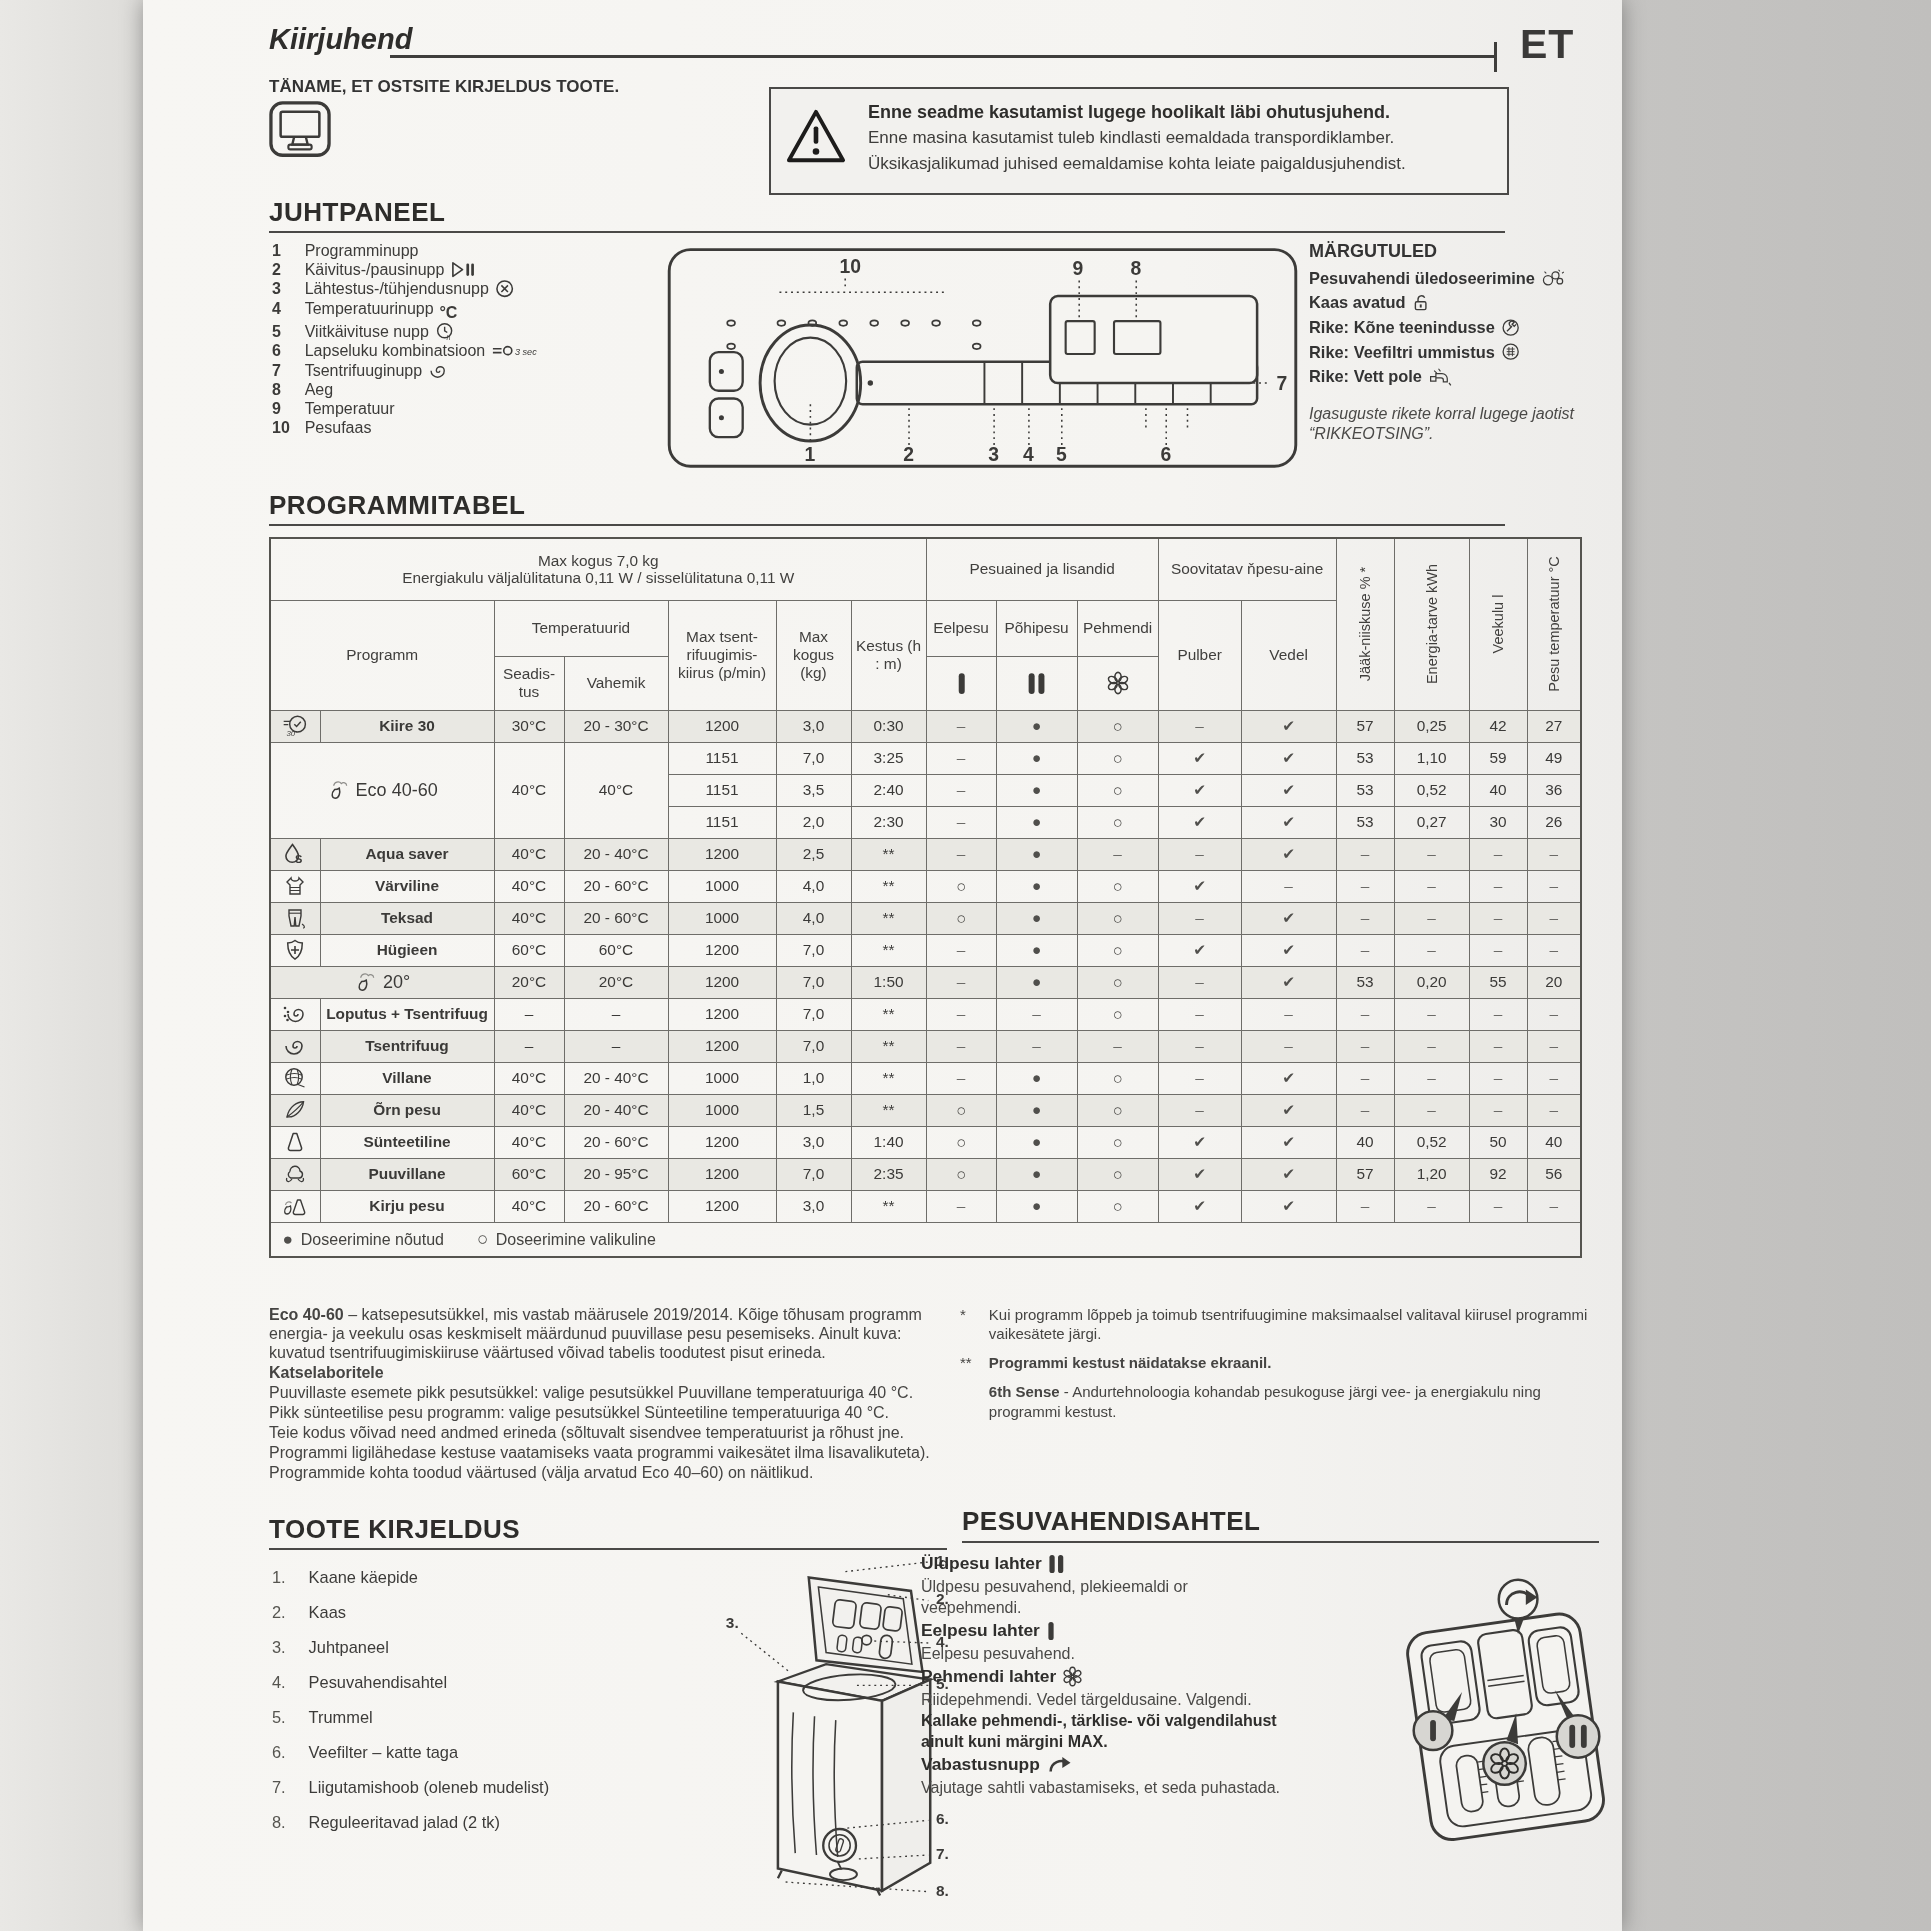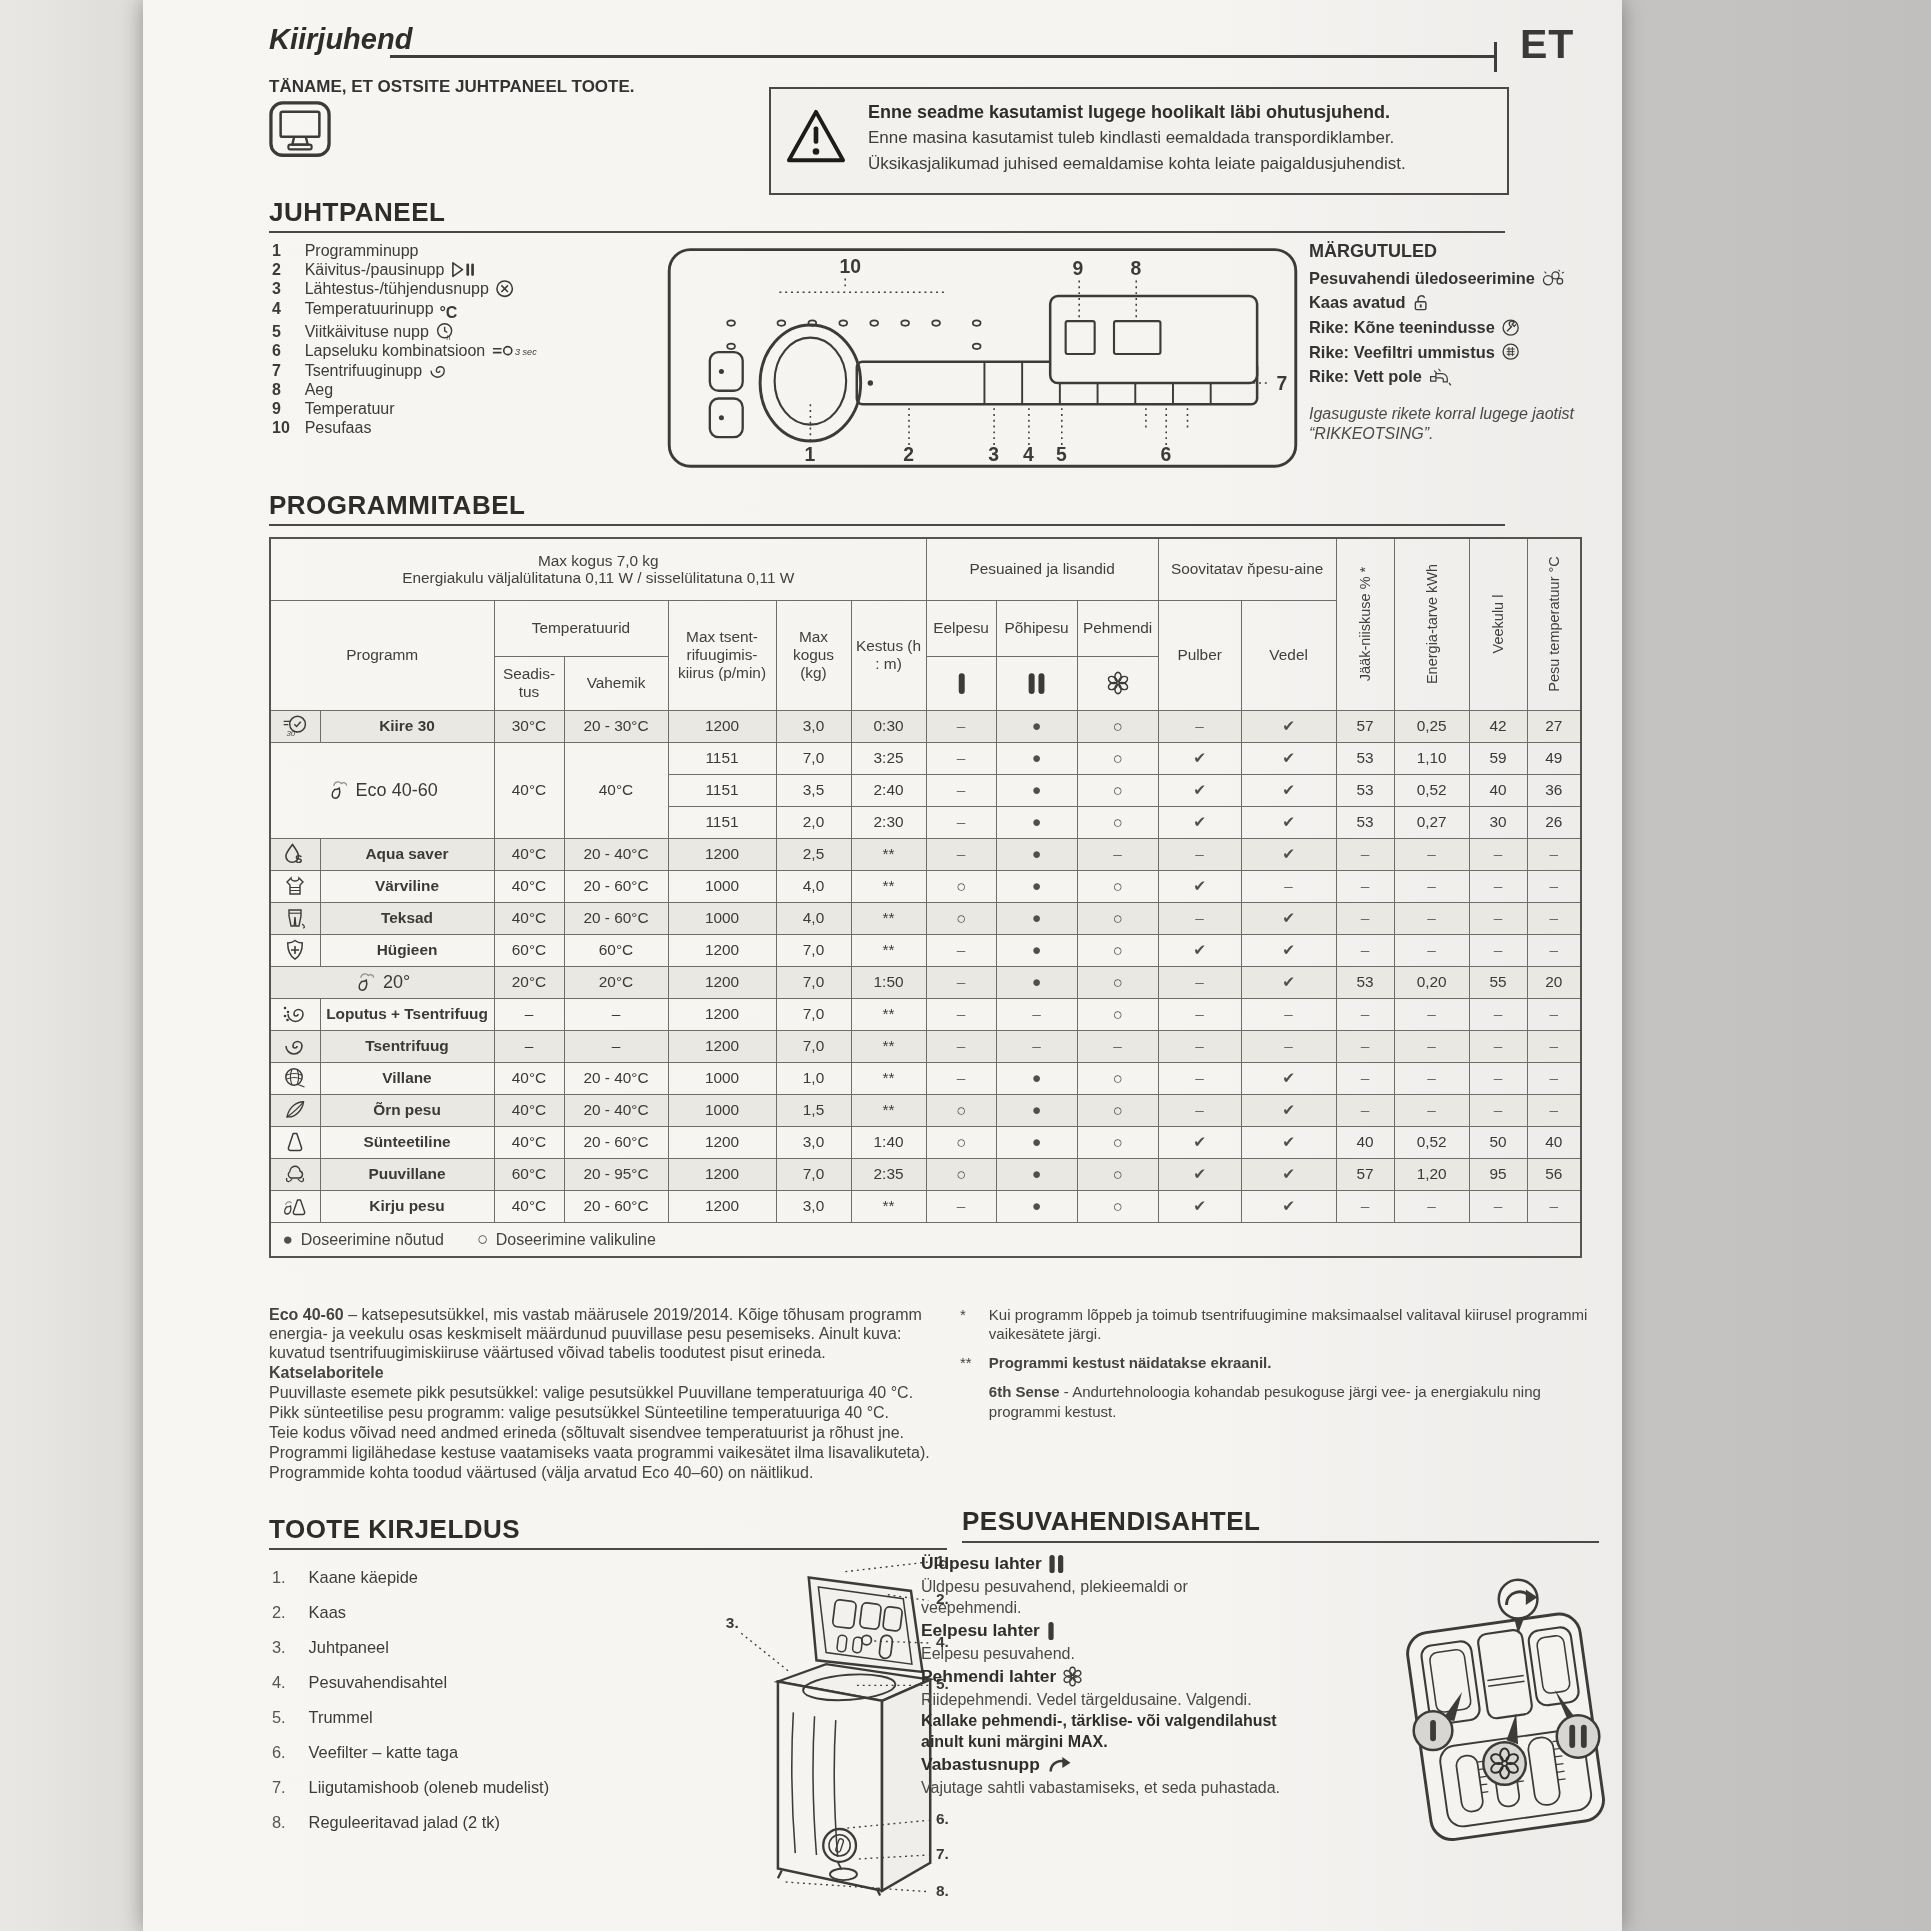--- a/index.html
+++ b/index.html
@@ -84,21 +84,21 @@
 </head>
 <body>
 
 <div id="paper">
 
   <div class="abs doc-title">Kiirjuhend</div>
   <div class="abs title-rule"></div>
   <div class="abs title-tick"></div>
   <div class="abs lang-code">ET</div>
 
-  <div class="abs thanks-title">TÄNAME, ET OSTSITE JUHTPANEEL TOOTE.</div>
+  <div class="abs thanks-title">TÄNAME, ET OSTSITE KIRJELDUS TOOTE.</div>
   <div class="abs monitor-box">
     <svg viewBox="0 0 64 58">
       <rect x="2" y="2" width="60" height="54" rx="12" fill="none" stroke="#3c3b39" stroke-width="3.4"></rect>
       <rect x="12" y="11" width="40" height="26" rx="2" fill="none" stroke="#3c3b39" stroke-width="2.6"></rect>
       <path d="M26 37 L24 45 H40 L38 37" fill="none" stroke="#3c3b39" stroke-width="2.4"></path>
       <rect x="20" y="45" width="24" height="5" rx="2" fill="none" stroke="#3c3b39" stroke-width="2.2"></rect>
     </svg>
   </div>
 
   <div class="abs warnbox">
@@ -675,21 +675,21 @@
             <td>1200</td>
             <td>7,0</td>
             <td>2:35</td>
             <td class="s-circ">○</td>
             <td class="s-dot">●</td>
             <td class="s-circ">○</td>
             <td class="s-chk">✔</td>
             <td class="s-chk">✔</td>
             <td>57</td>
             <td>1,20</td>
-            <td>95</td>
+            <td>92</td>
             <td>56</td>
           </tr>
           <tr>
             <td class="picon">
               <svg viewBox="0 0 30 24">
                 <path d="M6.5 13 C3.5 16.5 4.5 20 7 20 C10.5 20 11.5 15.5 10.5 12 C9 13 8 13 6.5 13 Z" stroke="#3c3b39" fill="none" stroke-width="1.3"></path>
                 <path d="M5.5 11 a3.5 3.5 0 0 1 6 -2" stroke="#8e8d8a" fill="none" stroke-width="1.1"></path>
                 <path d="M17.5 6 h3 l4.2 12.2 a2 2 0 0 1 -1.9 2.3 h-7.6 a2 2 0 0 1 -1.9 -2.3 Z" stroke="#3c3b39" fill="none" stroke-width="1.4" stroke-linejoin="round"></path>
               </svg>
             </td>

